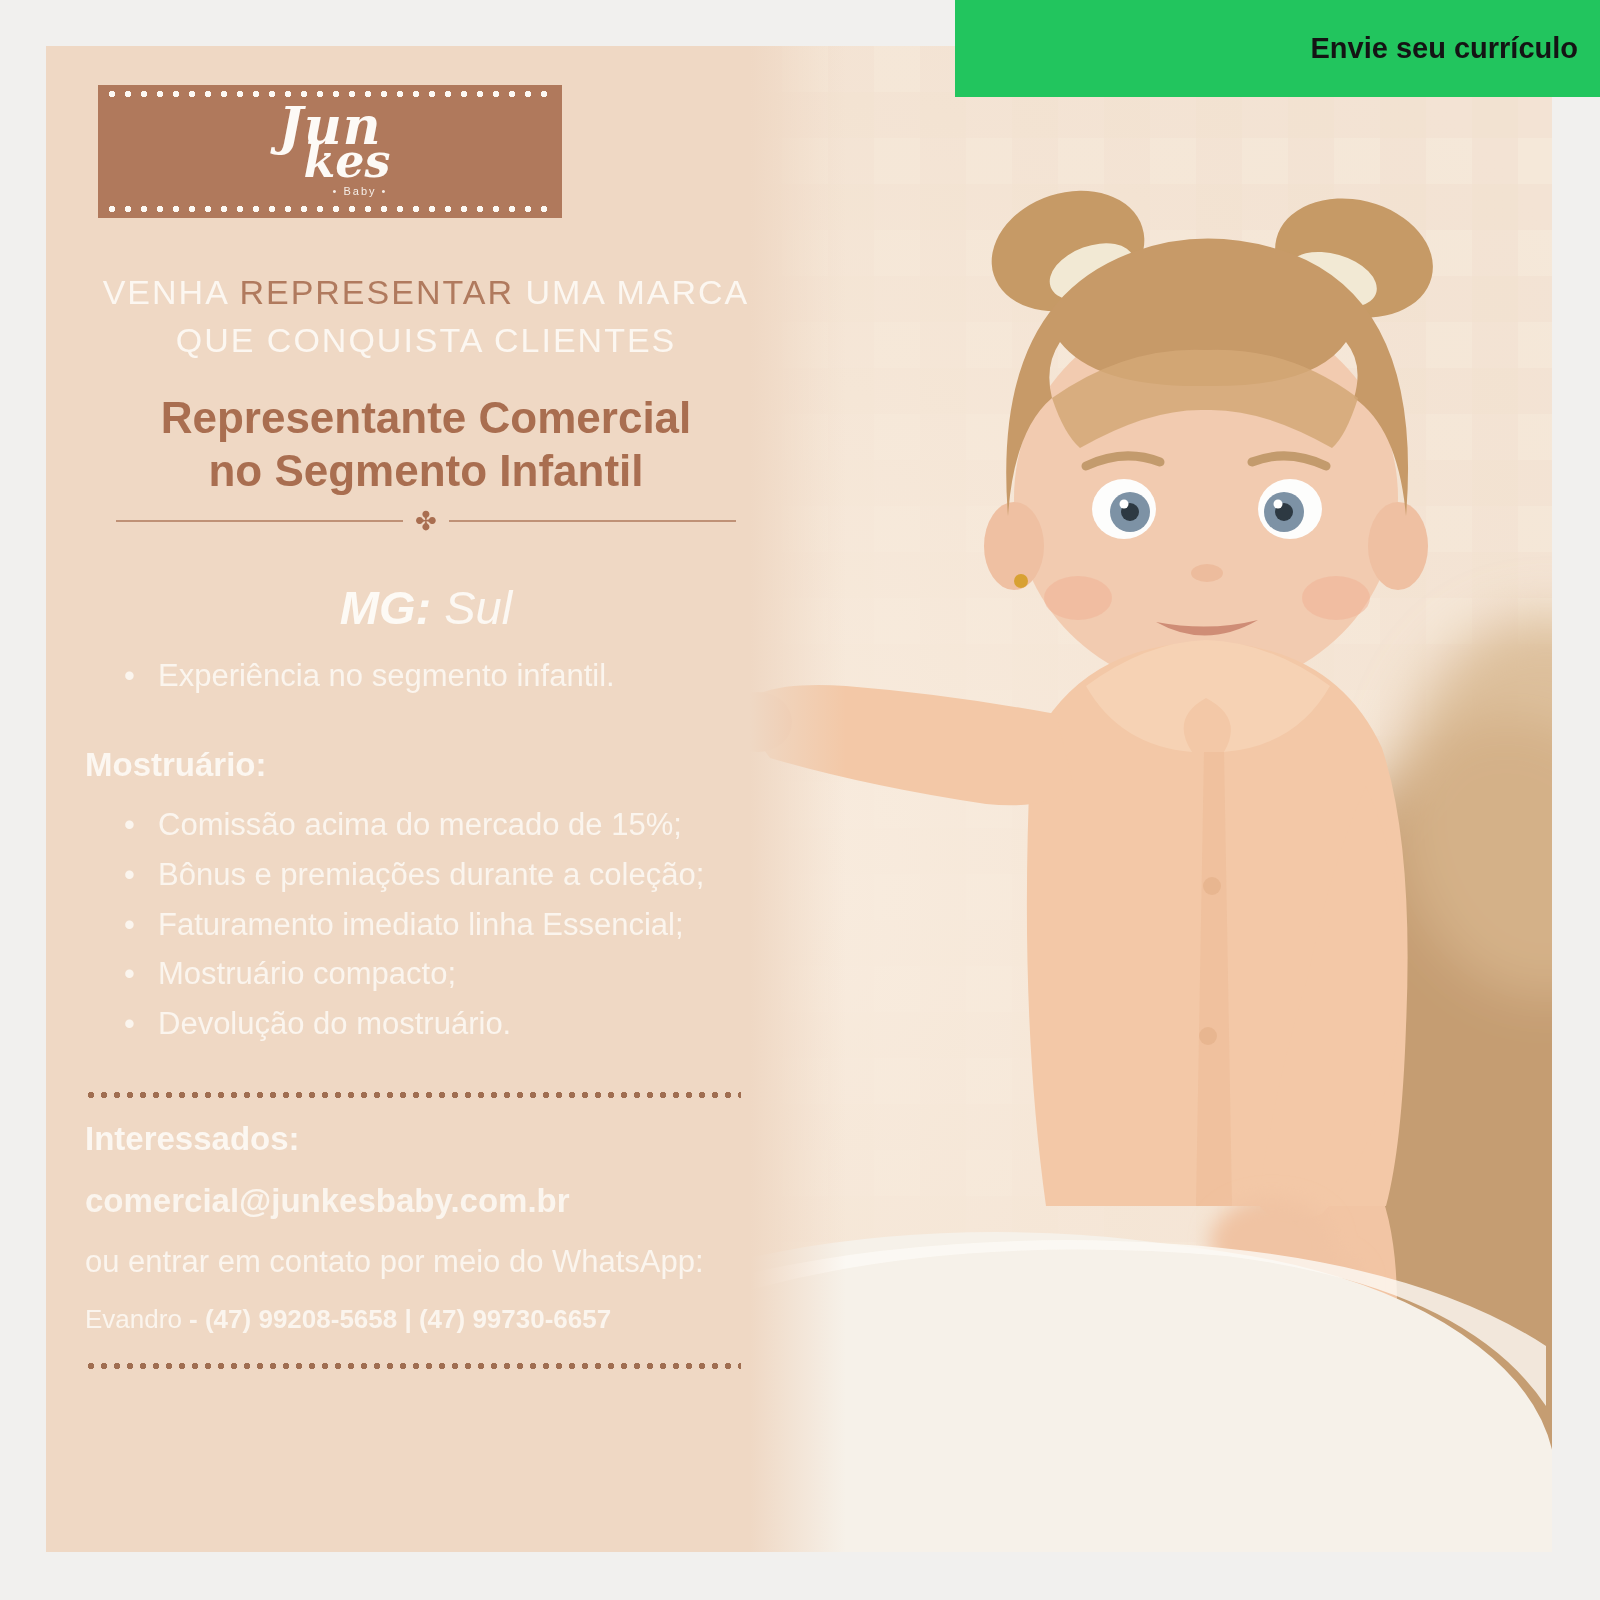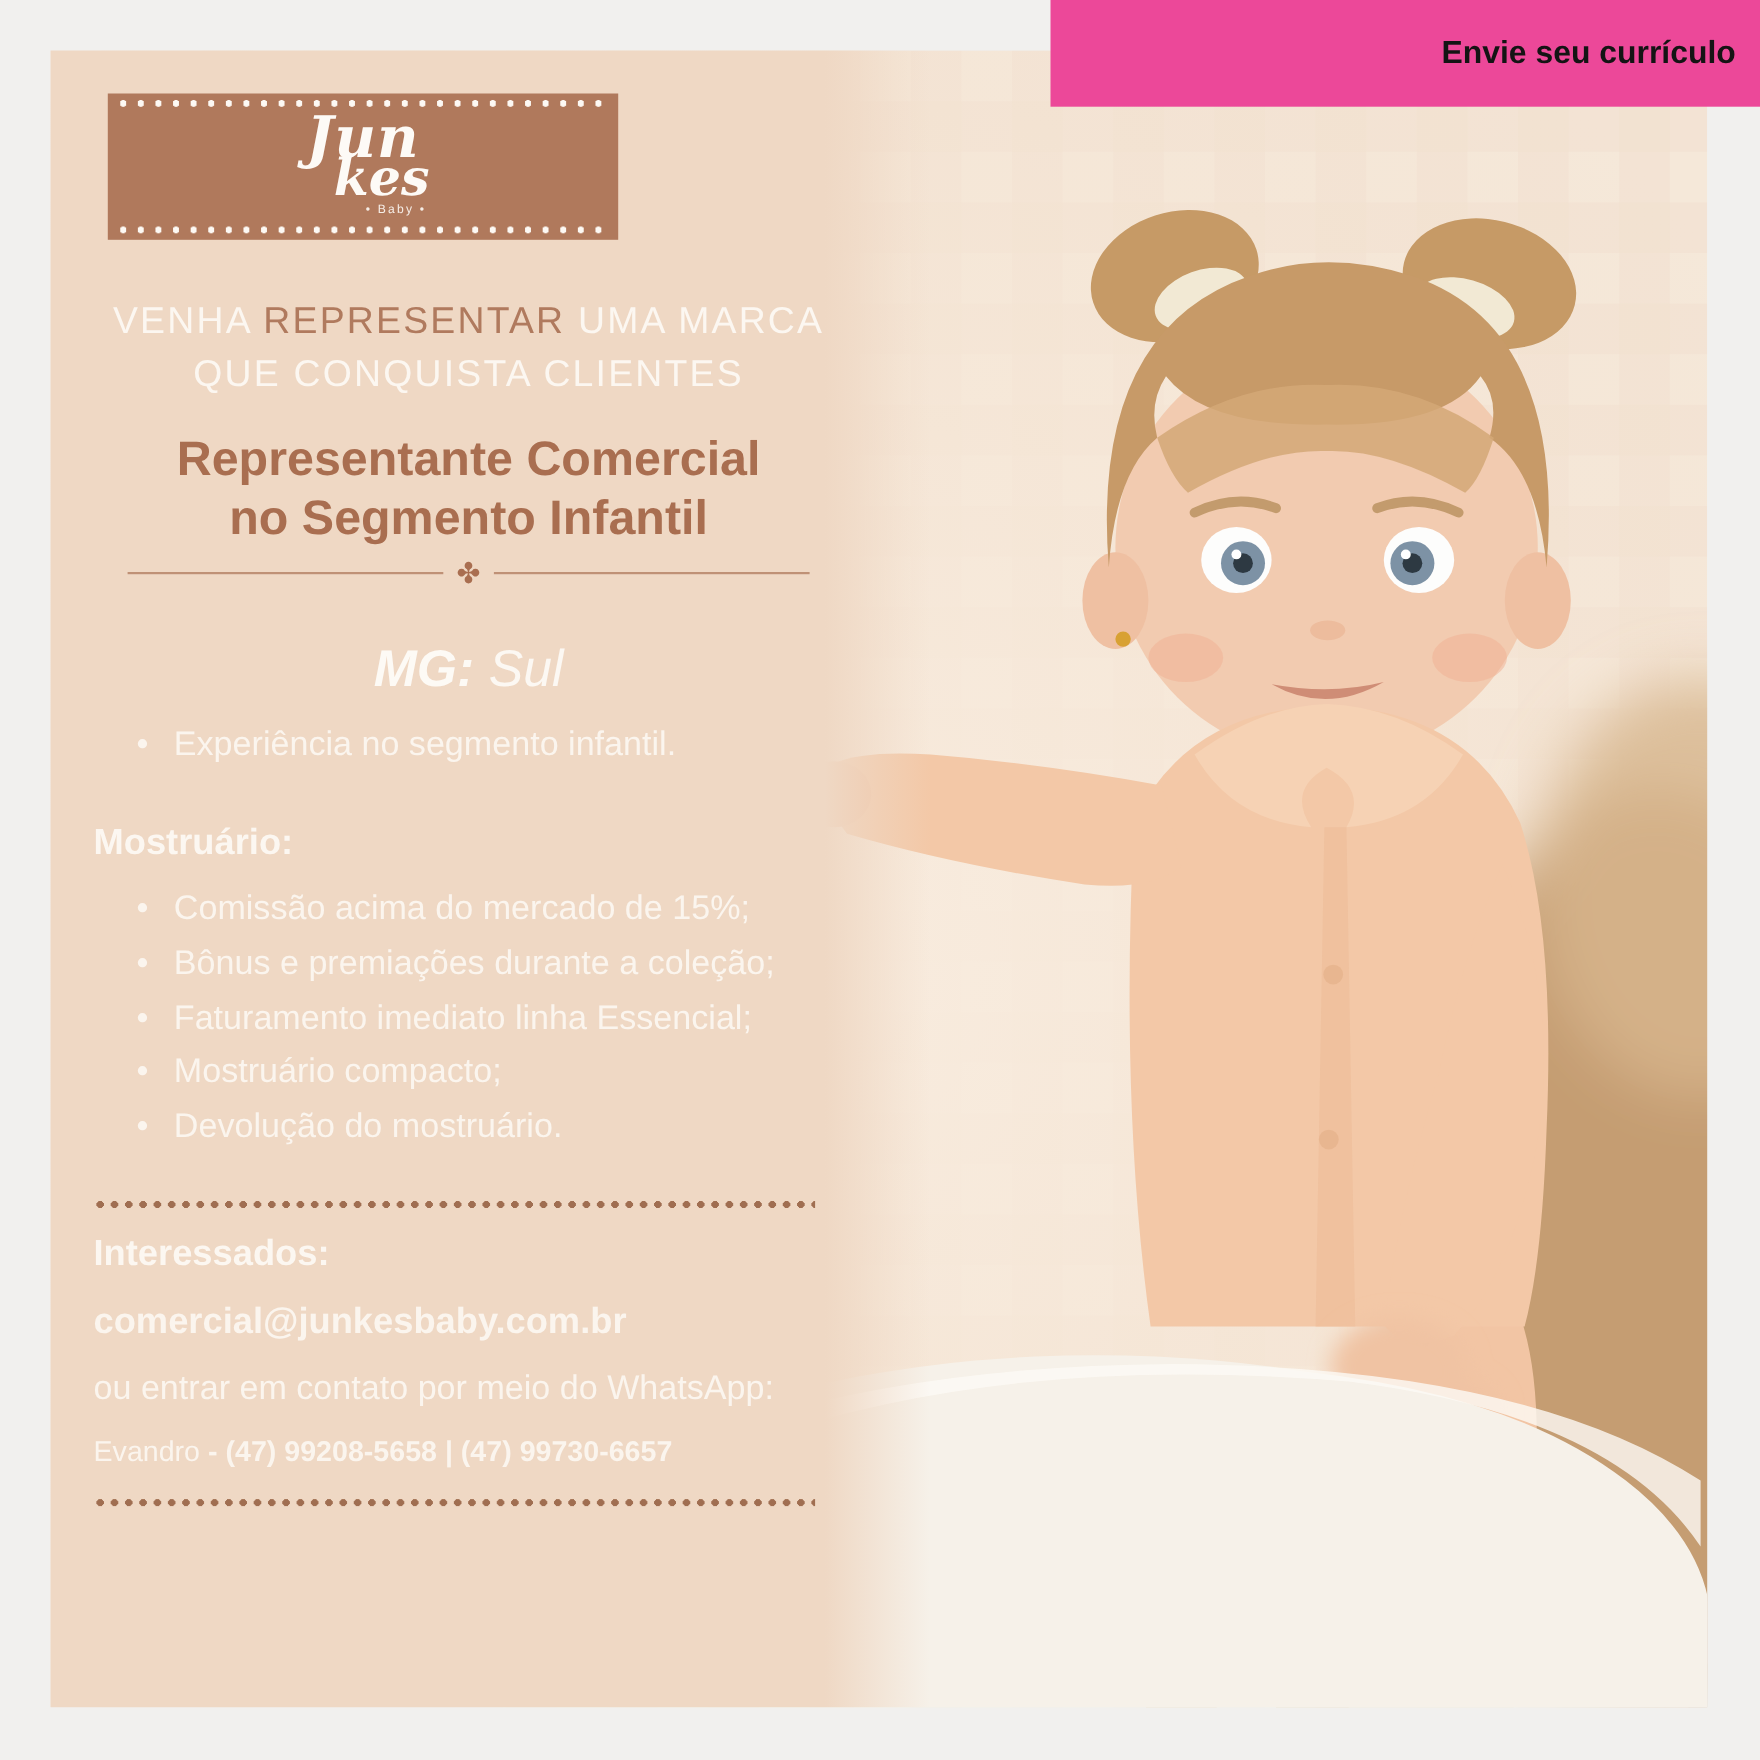--- a/index.html
+++ b/index.html
@@ -11,21 +11,21 @@
   
   .photo-wrap{position:absolute;left:46px;top:46px;width:1506px;height:1506px;}
   .photo-wrap svg{display:block;width:100%;height:100%;}
   
   .overlay-panel{
     position:absolute;left:46px;top:46px;width:800px;height:1506px;
     background:linear-gradient(90deg,#efd8c4 0%,#efd8c4 88%,rgba(239,216,196,0) 100%);
   }
   
   .contact-band{
-    position:absolute;top:0;right:0;width:645px;height:97px;background:#ec4899;
+    position:absolute;top:0;right:0;width:645px;height:97px;background:#22c55e;
     display:flex;flex-direction:column;justify-content:center;align-items:flex-end;
     padding-right:22px;box-sizing:border-box;z-index:30;
   }
   .contact-band .l1{font-size:29px;font-weight:700;color:#141414;line-height:1.28;}
   .contact-band .l2{font-size:29px;font-weight:700;color:#141414;line-height:1.28;}
   
   .panel-content{
     position:absolute;left:46px;top:46px;width:760px;height:1506px;z-index:20;
     box-sizing:border-box;
   }

